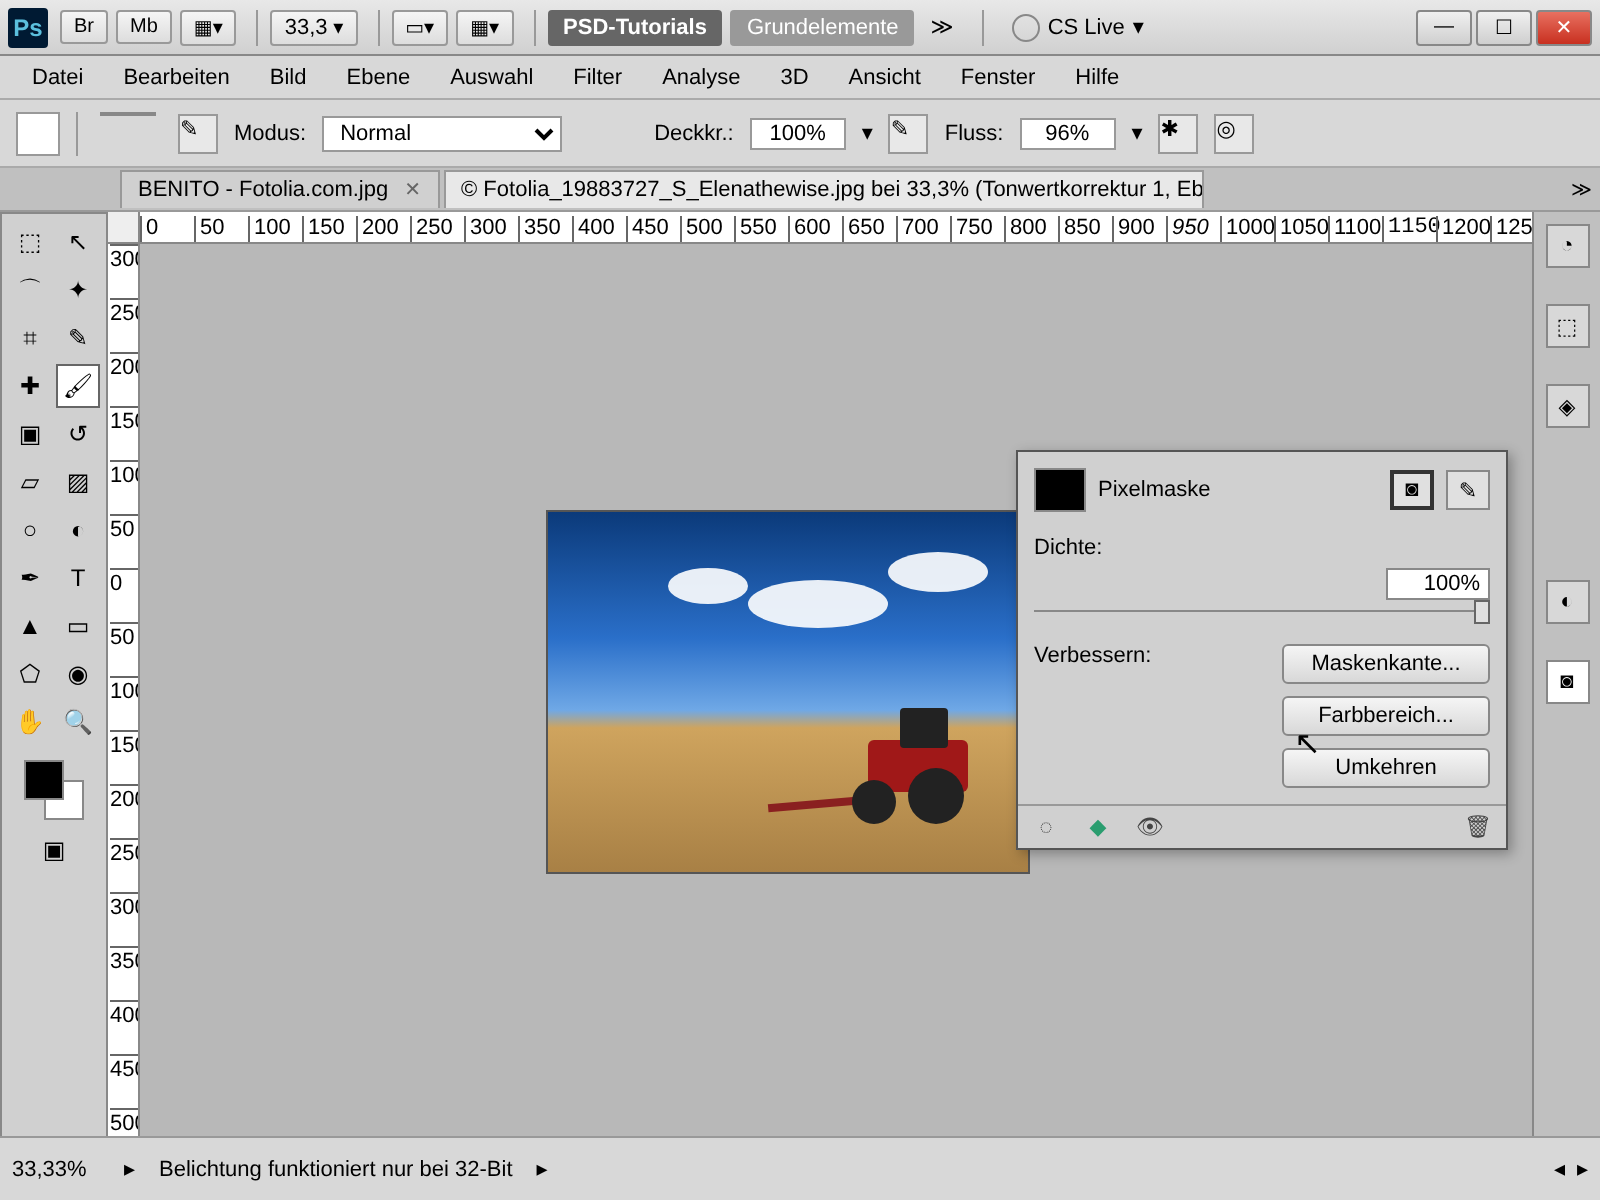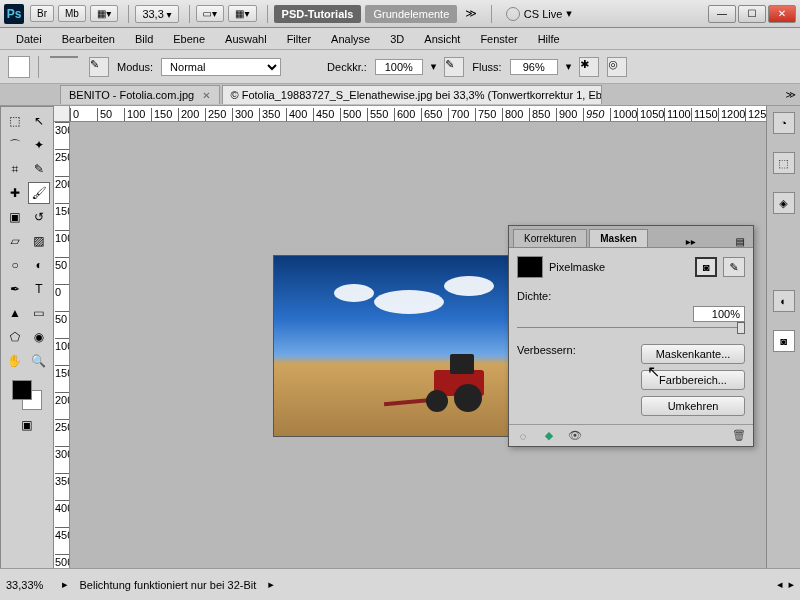--- a/index.html
+++ b/index.html
@@ -241,21 +241,21 @@
         <div class="tick" style="left: 351px;">650</div>
         <div class="tick" style="left: 378px;">700</div>
         <div class="tick" style="left: 405px;">750</div>
         <div class="tick" style="left: 432px;">800</div>
         <div class="tick" style="left: 459px;">850</div>
         <div class="tick" style="left: 486px;">900</div>
         <div class="tick" style="left: 513px; font-style: italic;">950</div>
         <div class="tick" style="left: 540px;">1000</div>
         <div class="tick" style="left: 567px;">1050</div>
         <div class="tick" style="left: 594px;">1100</div>
-        <div class="tick" style="left: 621px;">1150</div>
+        <div class="tick" style="left: 621px; font-family: Liberation Mono, monospace;">1150</div>
         <div class="tick" style="left: 648px;">1200</div>
         <div class="tick" style="left: 675px;">1250</div>
       </div>
     <div class="ruler-v" id="rv">
         <div class="tick" style="top: 0px;">300</div>
         <div class="tick" style="top: 27px;">250</div>
         <div class="tick" style="top: 54px;">200</div>
         <div class="tick" style="top: 81px;">150</div>
         <div class="tick" style="top: 108px;">100</div>
         <div class="tick" style="top: 135px;">50</div>
@@ -289,26 +289,20 @@
     <div class="dicon">◔</div>
     <div class="dicon">⬚</div>
     <div class="dicon">◈</div>
     <div style="height:40px"></div>
     <div class="dicon">◐</div>
     <div class="dicon active">◙</div>
   </div>
 </div>
 
 <div class="panel">
-  <div class="panel-tabs">
-    <div class="ptab">Korrekturen</div>
-    <div class="ptab active">Masken</div>
-    <div class="menu">▸▸</div>
-    <div class="menu">▤</div>
-  </div>
   <div class="panel-body">
     <div class="panel-row">
       <div class="thumb"></div>
       <div class="rlabel">Pixelmaske</div>
       <div class="thumbbtn active">◙</div>
       <div class="thumbbtn">✎</div>
     </div>
     <div class="panel-field">
       <span class="flabel">Dichte:</span>
       <span class="fval">100%</span>

